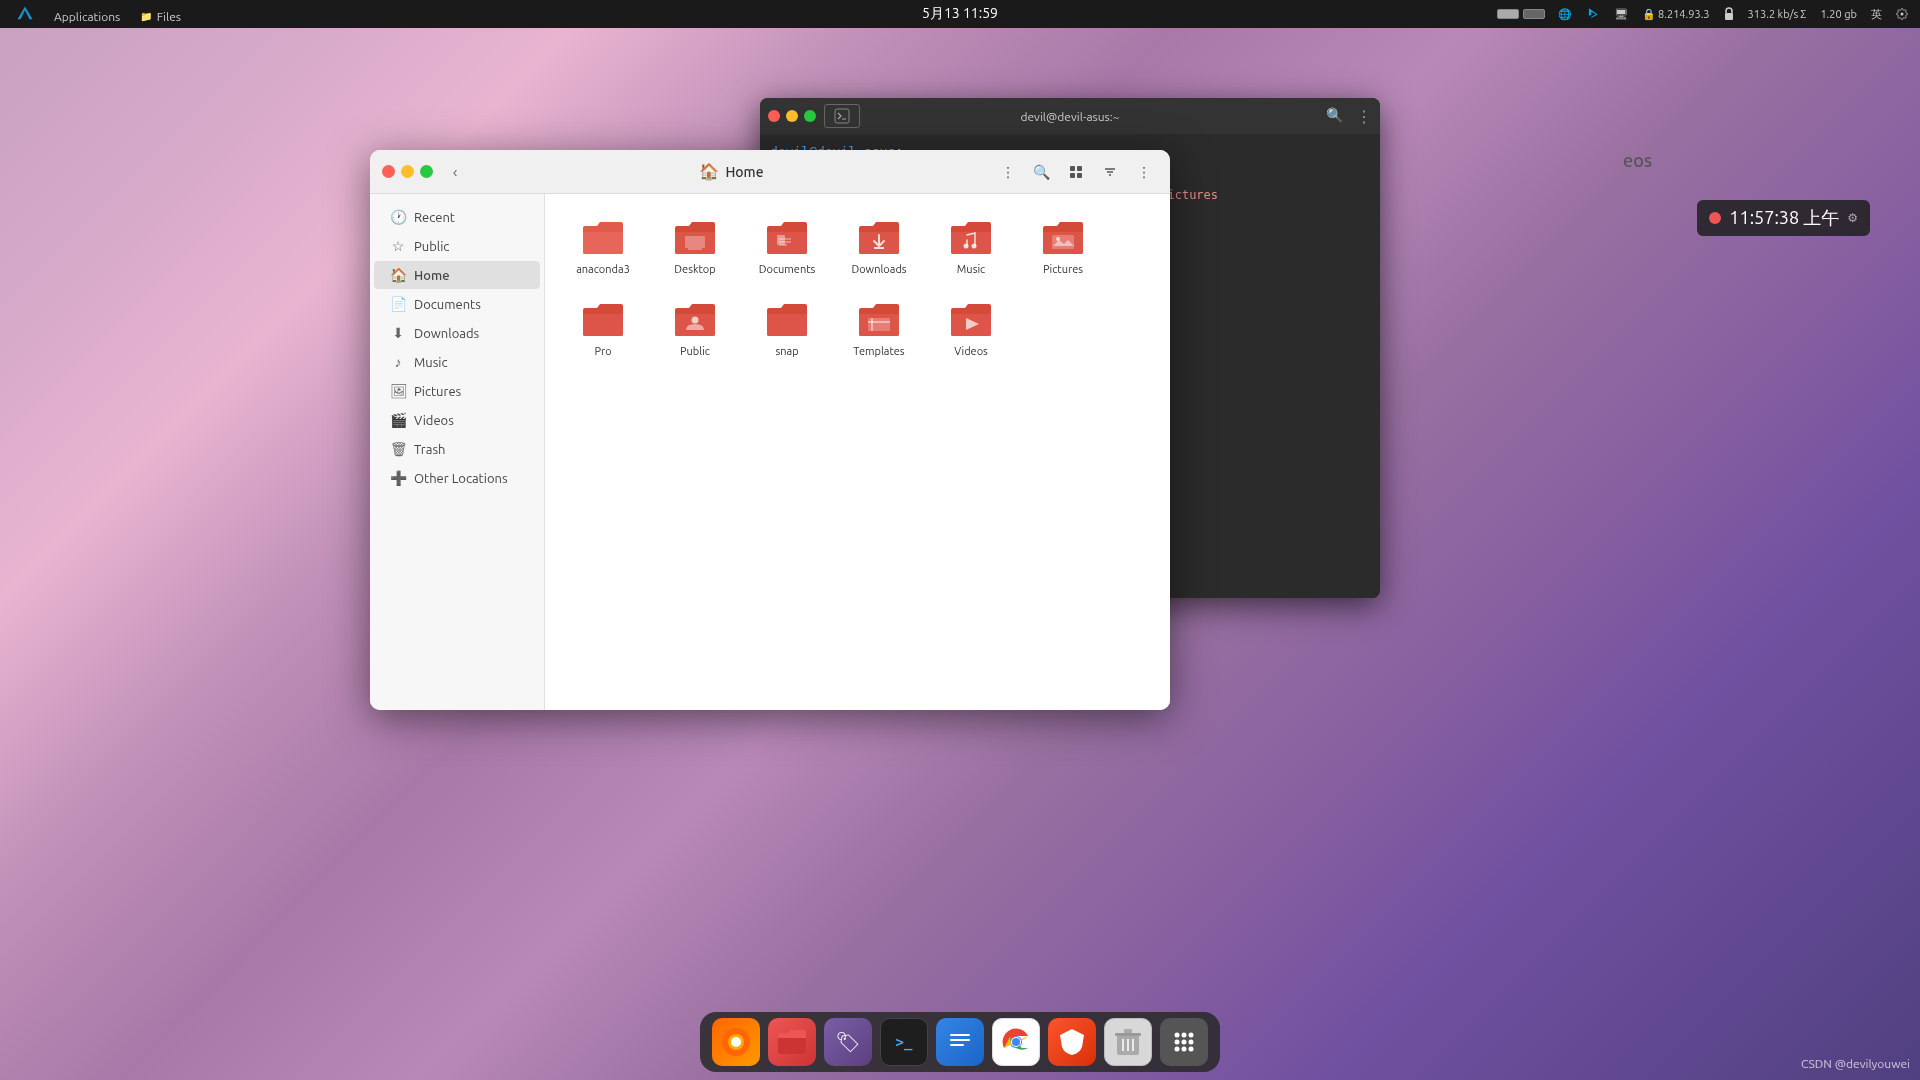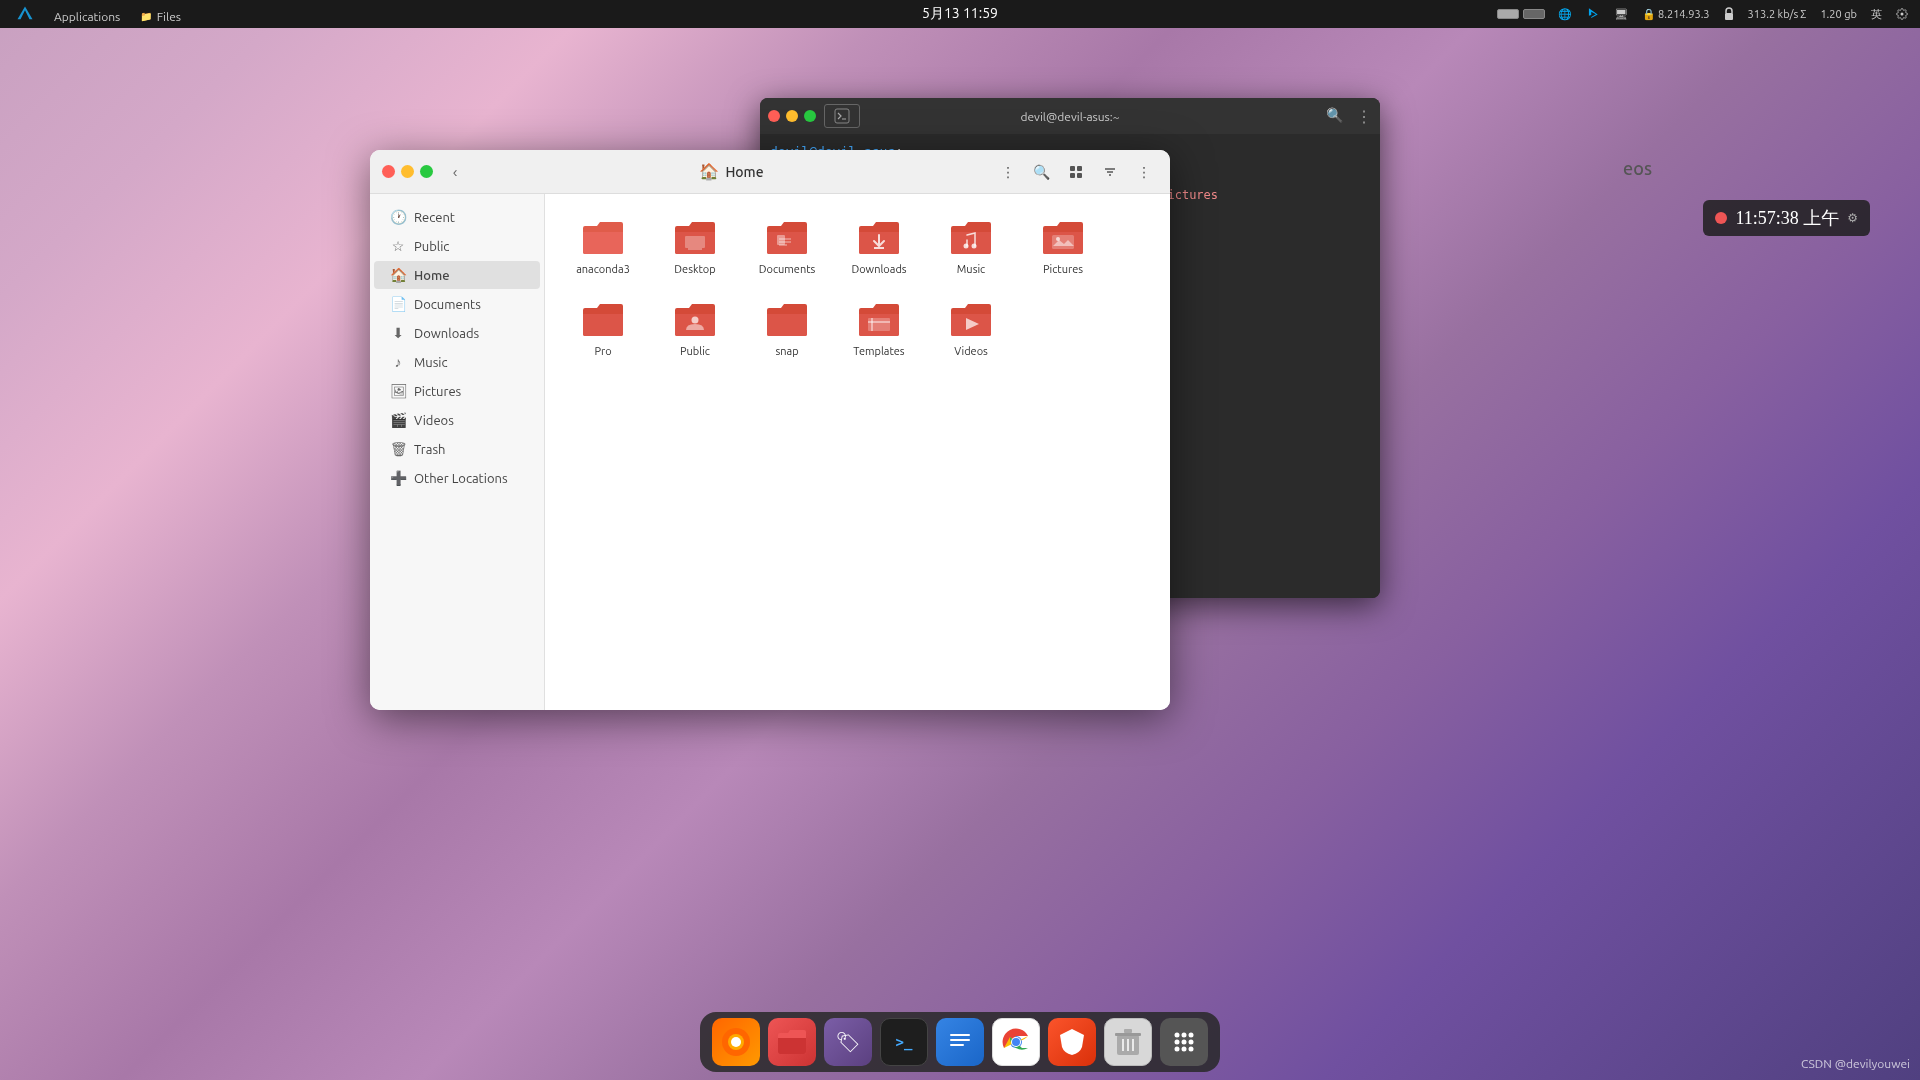--- a/index.html
+++ b/index.html
@@ -181,21 +181,20 @@
       right: 50px;
       background: rgba(30,30,30,0.85);
       border-radius: 6px;
       padding: 6px 12px;
       color: white;
       font-size: 18px;
       z-index: 51;
       display: flex;
       align-items: center;
       gap: 8px;
-      font-family: Liberation Serif, serif;
     }
 
     .clock-dot {
       width: 12px;
       height: 12px;
       border-radius: 50%;
       background: #e55;
     }
 
     
@@ -498,21 +497,21 @@
     </div>
   </div>
 </div>
 
 <div class="clock-overlay">
   <div class="clock-dot"></div>
   <span>11:57:38 上午</span>
   <span style="color:#aaa;cursor:pointer;font-size:12px">⚙</span>
 </div>
 
-<div style="position:absolute;top:158px;right:268px;color:#555;font-size:18px;font-weight:500;z-index:52;margin-left:8px;">eos</div>
+<div style="position:absolute;top:150px;right:268px;color:#555;font-size:18px;font-weight:500;z-index:52;margin-left:8px;">eos</div>
 
 <div class="file-manager">
 
   <div class="fm-titlebar">
     <div class="fm-traffic-lights">
       <div class="fm-btn close"></div>
       <div class="fm-btn min"></div>
       <div class="fm-btn max"></div>
     </div>
     <button class="fm-nav-btn">‹</button>

